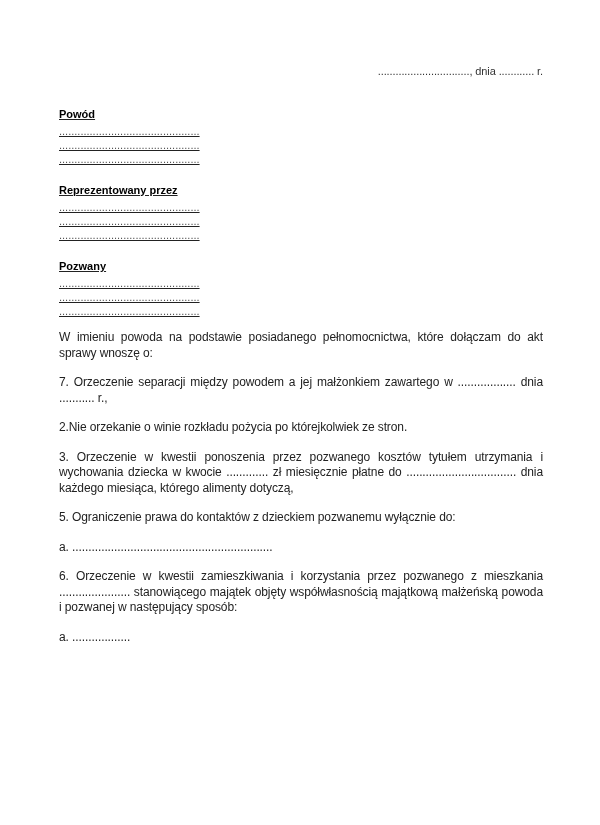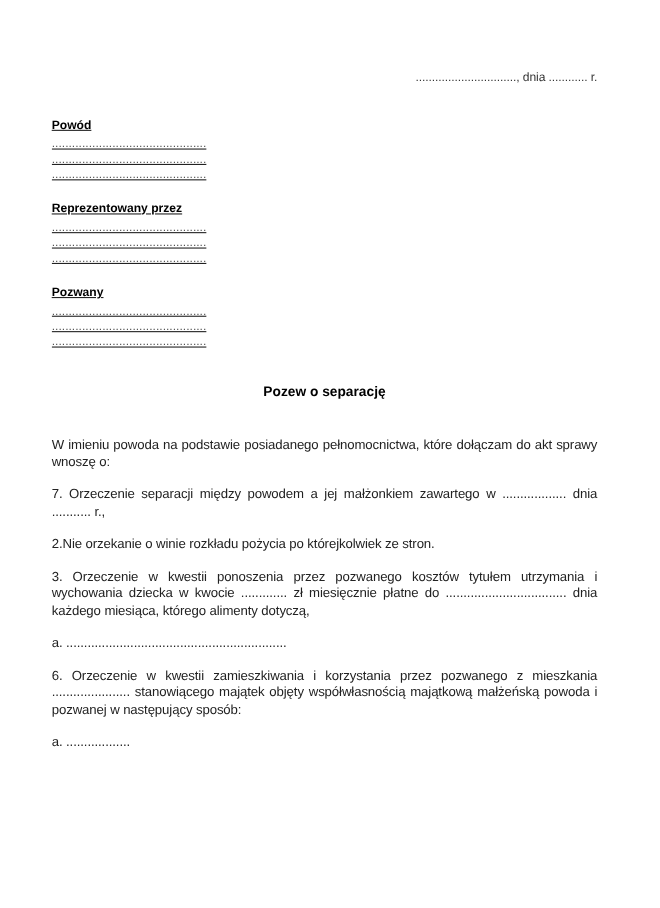--- a/index.html
+++ b/index.html
@@ -11,21 +11,21 @@
     width: 600px;
     height: 825px;
     overflow: hidden;
     font-family: "Liberation Sans", "DejaVu Sans", sans-serif;
     color: #222222;
   }
   .doc {
     box-sizing: border-box;
     width: 600px;
     height: 825px;
-    padding: 64px 57px 0 47px;
+    padding: 64px 57px 0 59px;
     overflow: hidden;
     background: #ffffff;
   }
   .date-line {
     font-size: 11px;
     line-height: 15px;
     text-align: right;
     color: #333333;
     letter-spacing: -0.1px;
     white-space: nowrap;
@@ -97,24 +97,24 @@
 
   <section class="party">
     <div class="party-label">Pozwany</div>
     <div class="dotted-lines">
       <div class="dotted">..............................................</div>
       <div class="dotted">..............................................</div>
       <div class="dotted">..............................................</div>
     </div>
   </section>
 
-  <h1 class="title">Pozew o separację</h1>
 
   <p class="para">W imieniu powoda na podstawie posiadanego pełnomocnictwa, które dołączam do akt sprawy wnoszę o:</p>
 
   <p class="para">7. Orzeczenie separacji między powodem a jej małżonkiem zawartego w .................. dnia ........... r.,</p>
   <p class="para">2.Nie orzekanie o winie rozkładu pożycia po którejkolwiek ze stron.</p>
   <p class="para">3. Orzeczenie w kwestii ponoszenia przez pozwanego kosztów tytułem utrzymania i wychowania dziecka w kwocie ............. zł miesięcznie płatne do .................................. dnia każdego miesiąca, którego alimenty dotyczą,</p>
+  <p class="para">5. Ograniczenie prawa do kontaktów z dzieckiem pozwanemu wyłącznie do:</p>
   <p class="para">a. ..............................................................</p>
   <p class="para">6. Orzeczenie w kwestii zamieszkiwania i korzystania przez pozwanego z mieszkania ...................... stanowiącego majątek objęty współwłasnością majątkową małżeńską powoda i pozwanej w następujący sposób:</p>
   <p class="para">a. ..................</p>
 
 </div>
 
 </body></html>

